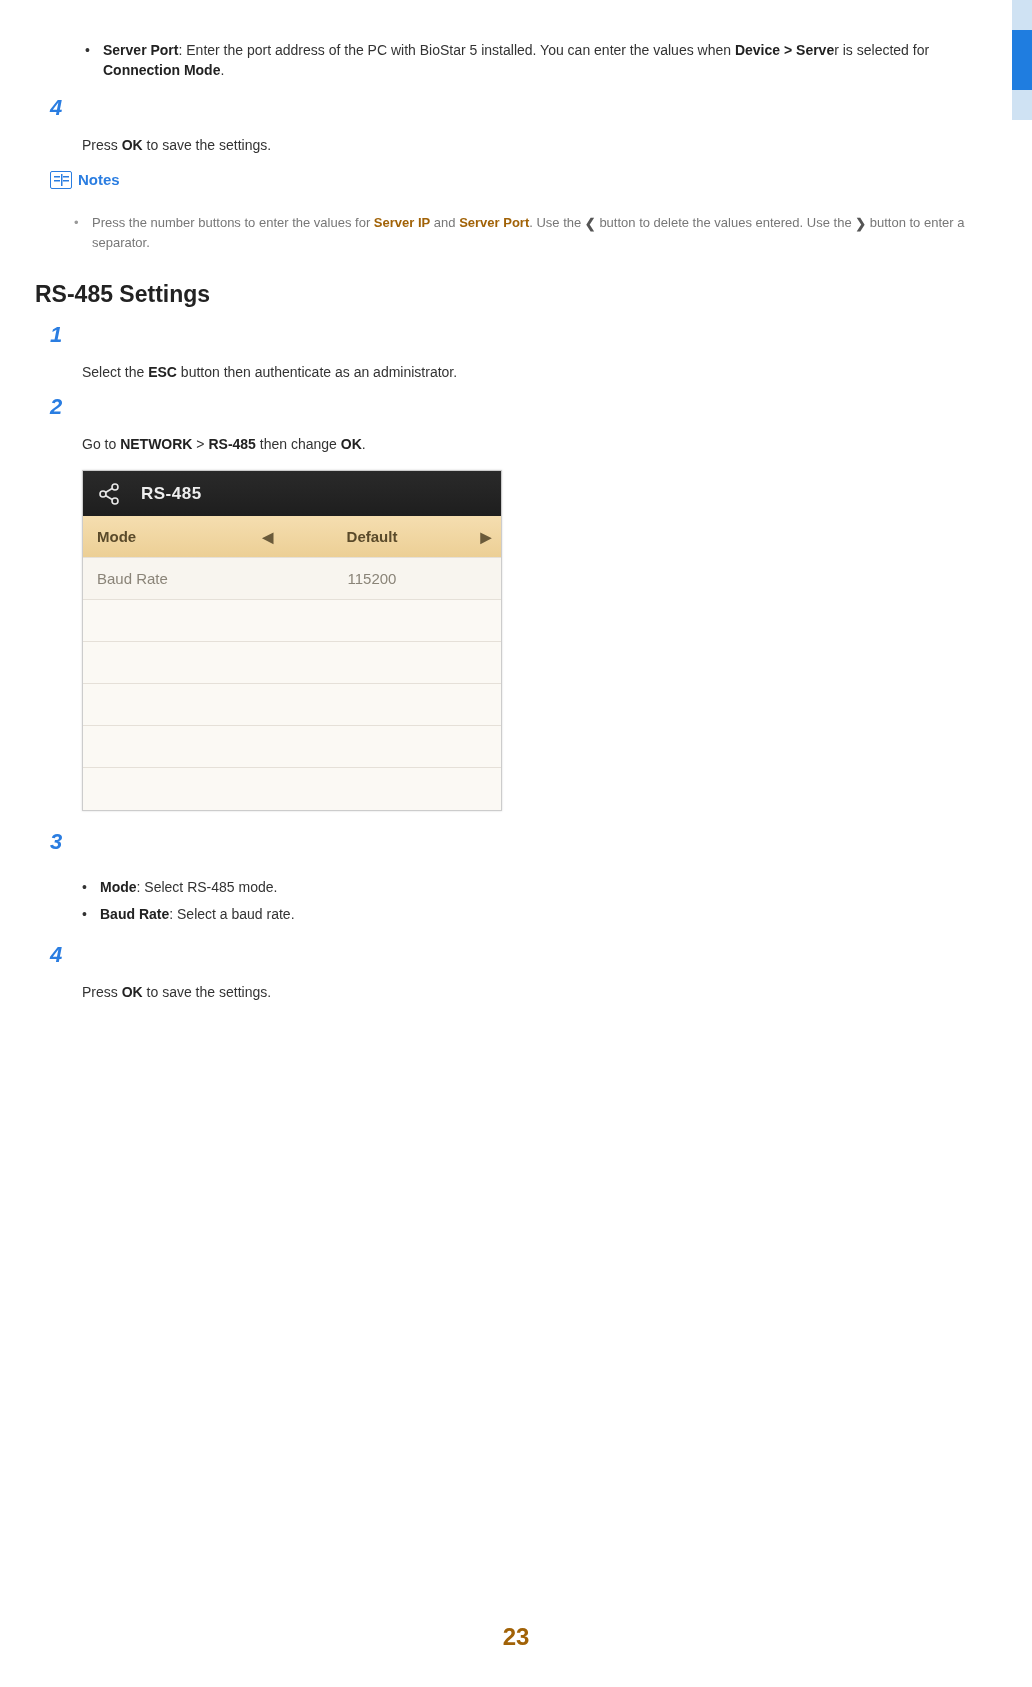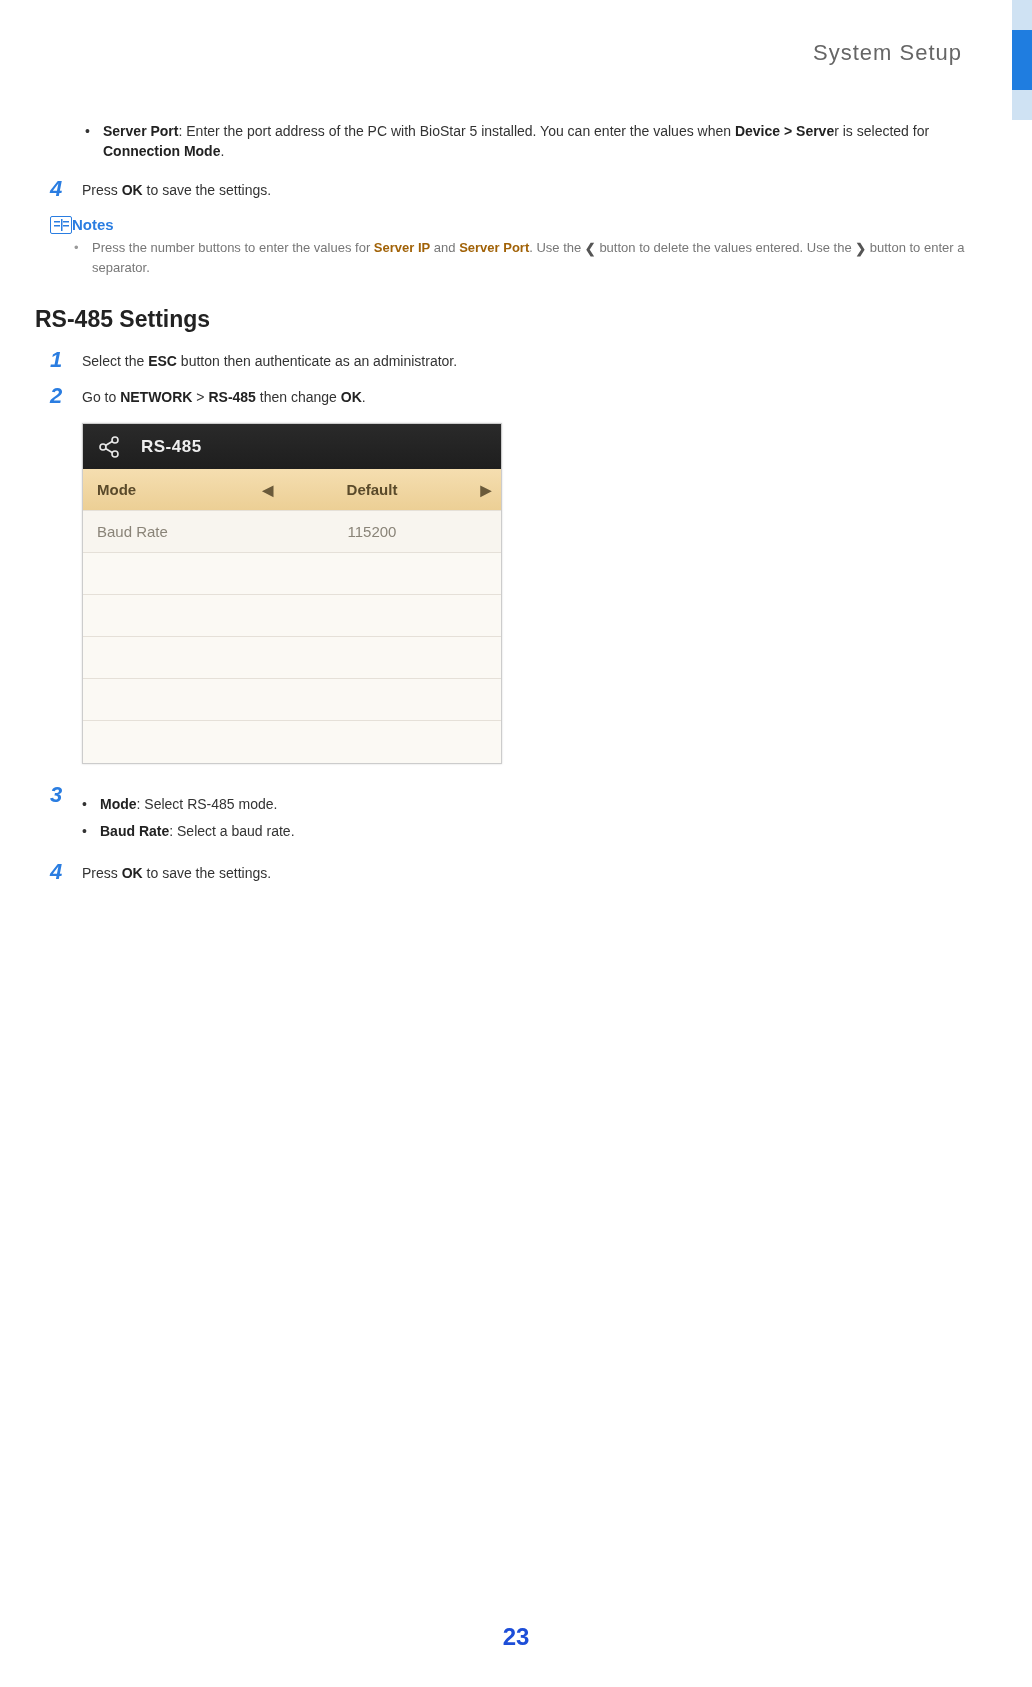--- a/index.html
+++ b/index.html
@@ -65,29 +65,31 @@
     color: #2a7de1;
     width: 32px;
     flex-shrink: 0;
     line-height: 1;
     margin-top: -2px;
   }
   .step-body {
     font-size: 14px;
     line-height: 1.45;
     flex: 1;
+    margin-top: 36px;
   }
   .notes-block {
     padding-left: 20px;
     margin-bottom: 28px;
   }
   .notes-head {
     display: flex;
     align-items: center;
-    margin-bottom: 4px;
+    gap: 6px;
+    margin-bottom: 24px;
   }
   .notes-icon {
     width: 22px;
     height: 18px;
     border: 1.5px solid #2a7de1;
     border-radius: 2px;
     background:
       linear-gradient(#2a7de1,#2a7de1) 3px 4px/6px 1.5px no-repeat,
       linear-gradient(#2a7de1,#2a7de1) 3px 8px/6px 1.5px no-repeat,
       linear-gradient(#2a7de1,#2a7de1) 12px 4px/6px 1.5px no-repeat,
@@ -194,31 +196,30 @@
   b { font-weight: 700; color: #222; }
   .grey-b { font-weight: 700; color: #a16207; }
   .pagenum {
     position: absolute;
     bottom: 36px;
     left: 0;
     right: 0;
     text-align: center;
     font-size: 24px;
     font-weight: bold;
-    color: #1d4ed8;
+    color: #a16207;
   }
 </style>
 </head>
 <body>
 
 <div class="tab-marker"></div>
 
 <div class="page">
 
-  <div class="header-title">System Setup</div>
 
   <div class="bullet-block">
     <div class="bullet-line">
       <span class="bullet-dot">•</span>
       <span>
         <b>Server Port</b><span>: Enter the port address of the PC with BioStar 5 installed. You can enter the values when </span><b>Device &gt; Serve</b><span>r is selected for </span><b>Connection Mode</b><span>.</span>
       </span>
     </div>
   </div>
 

